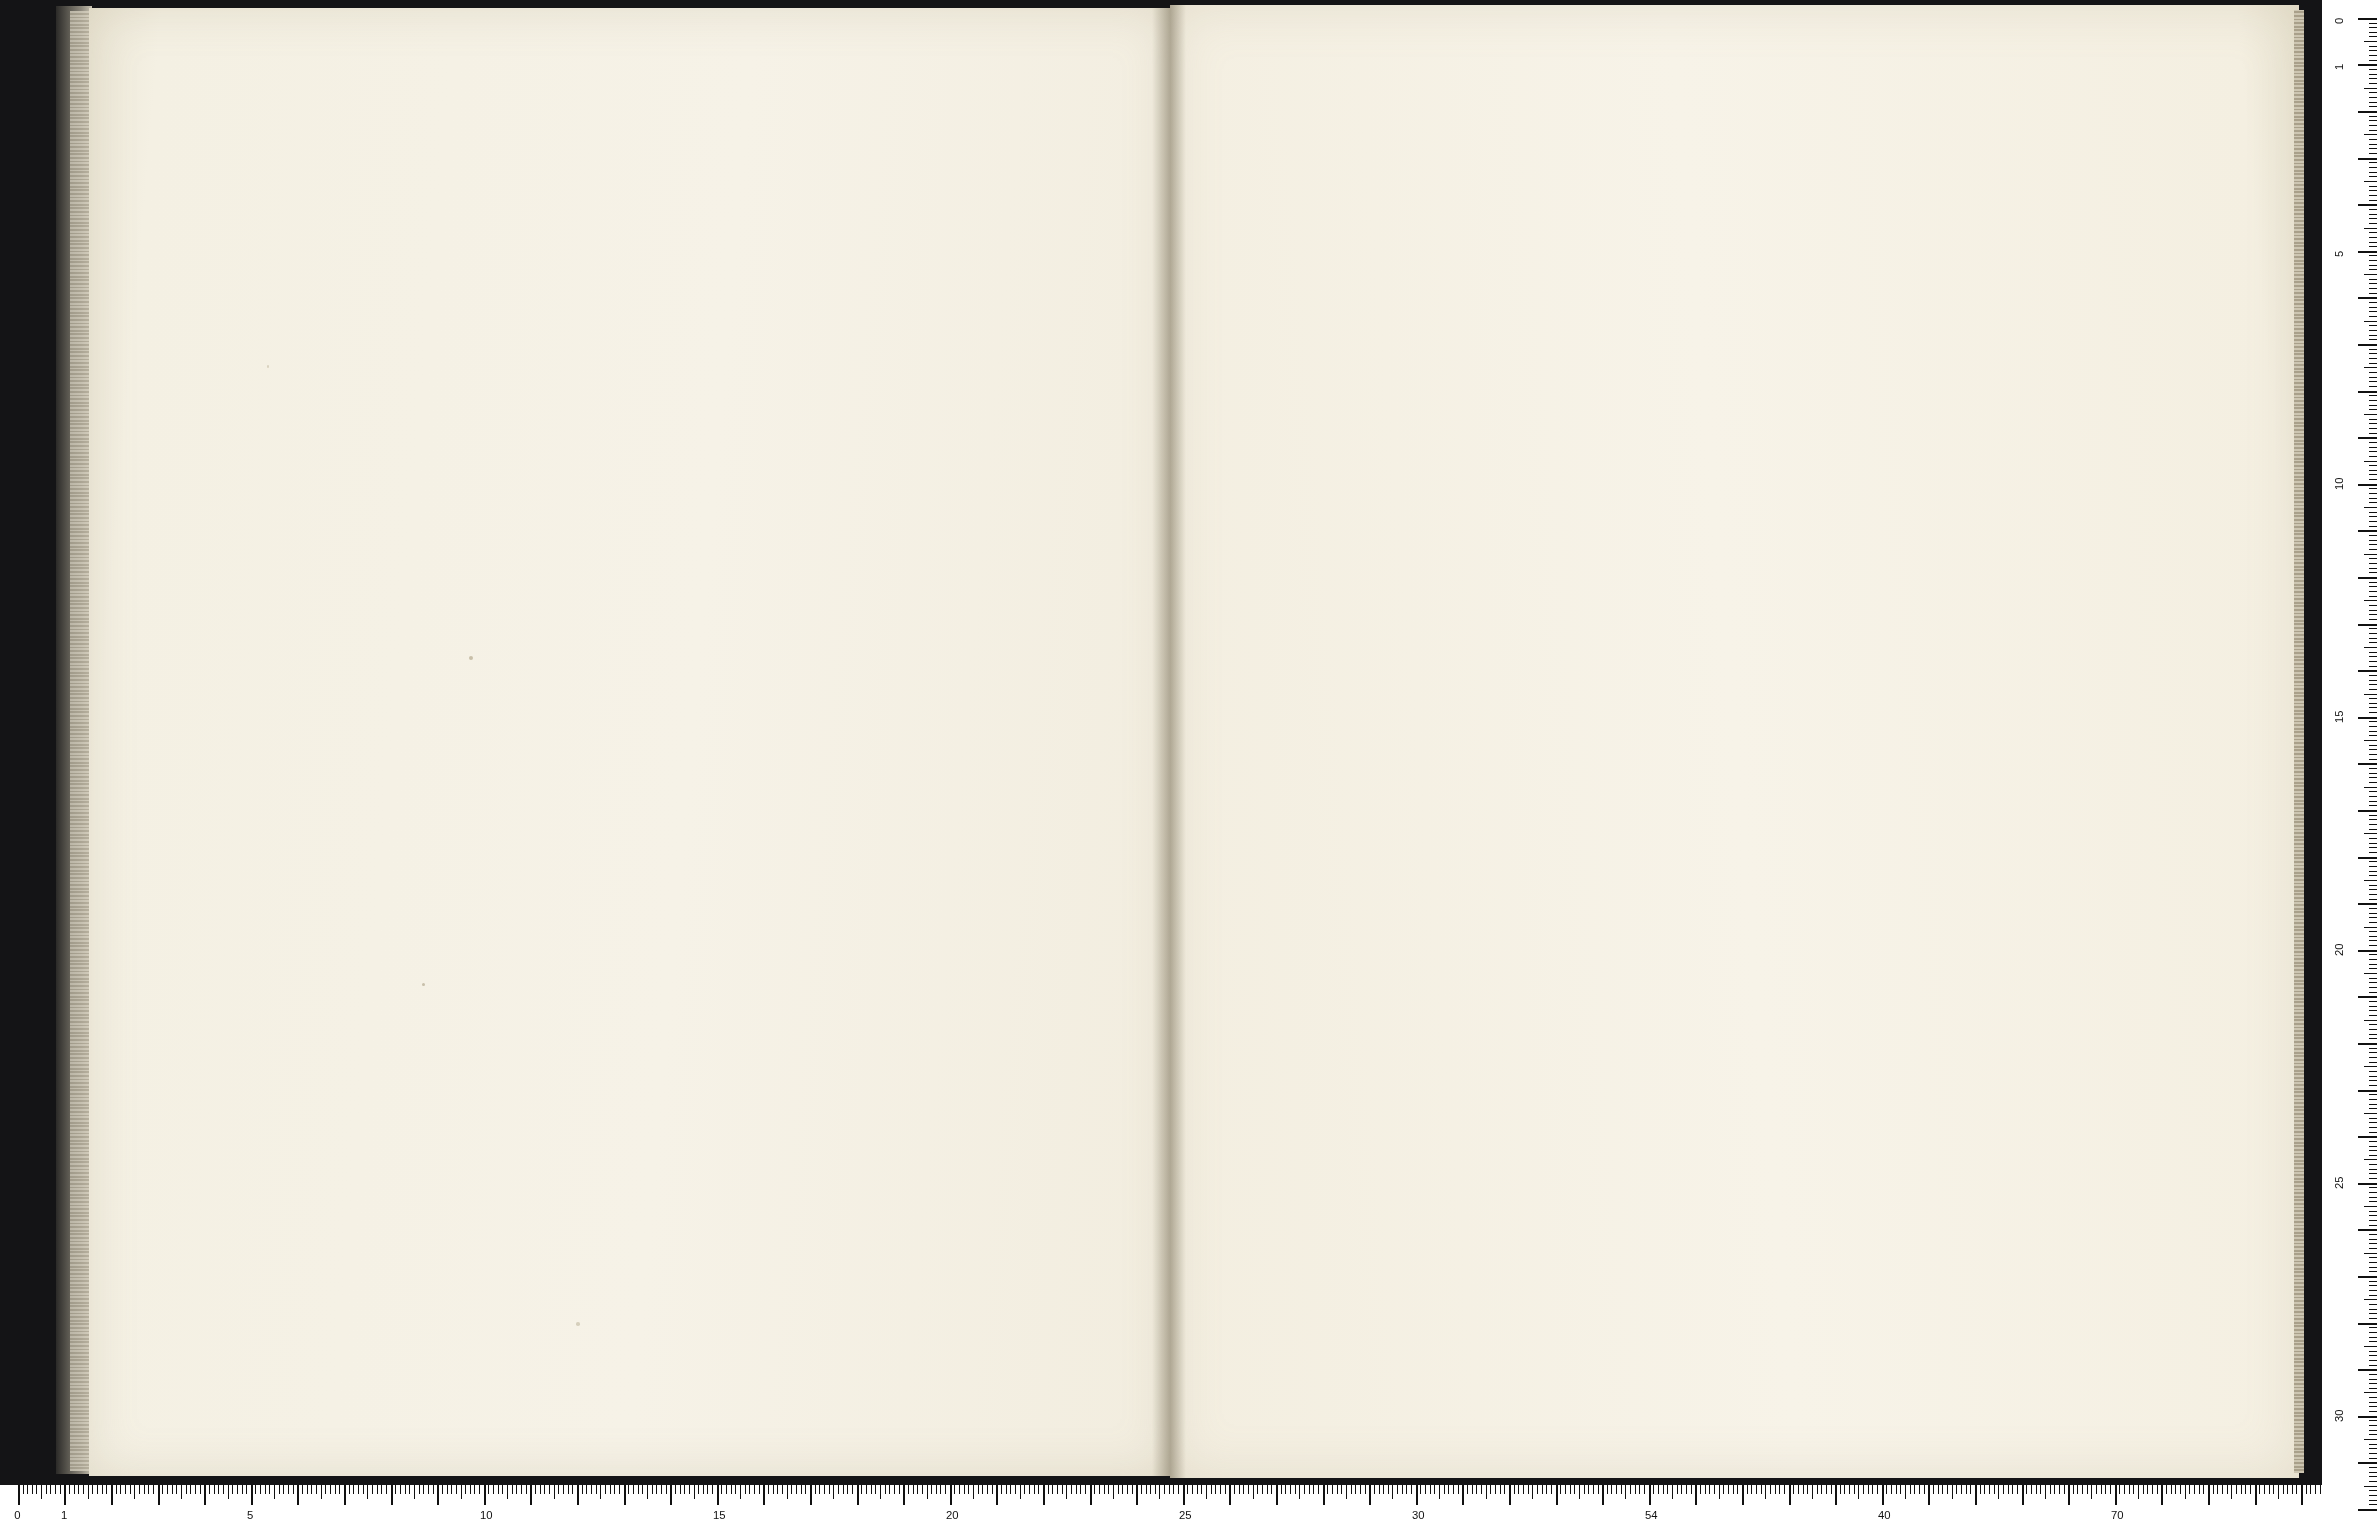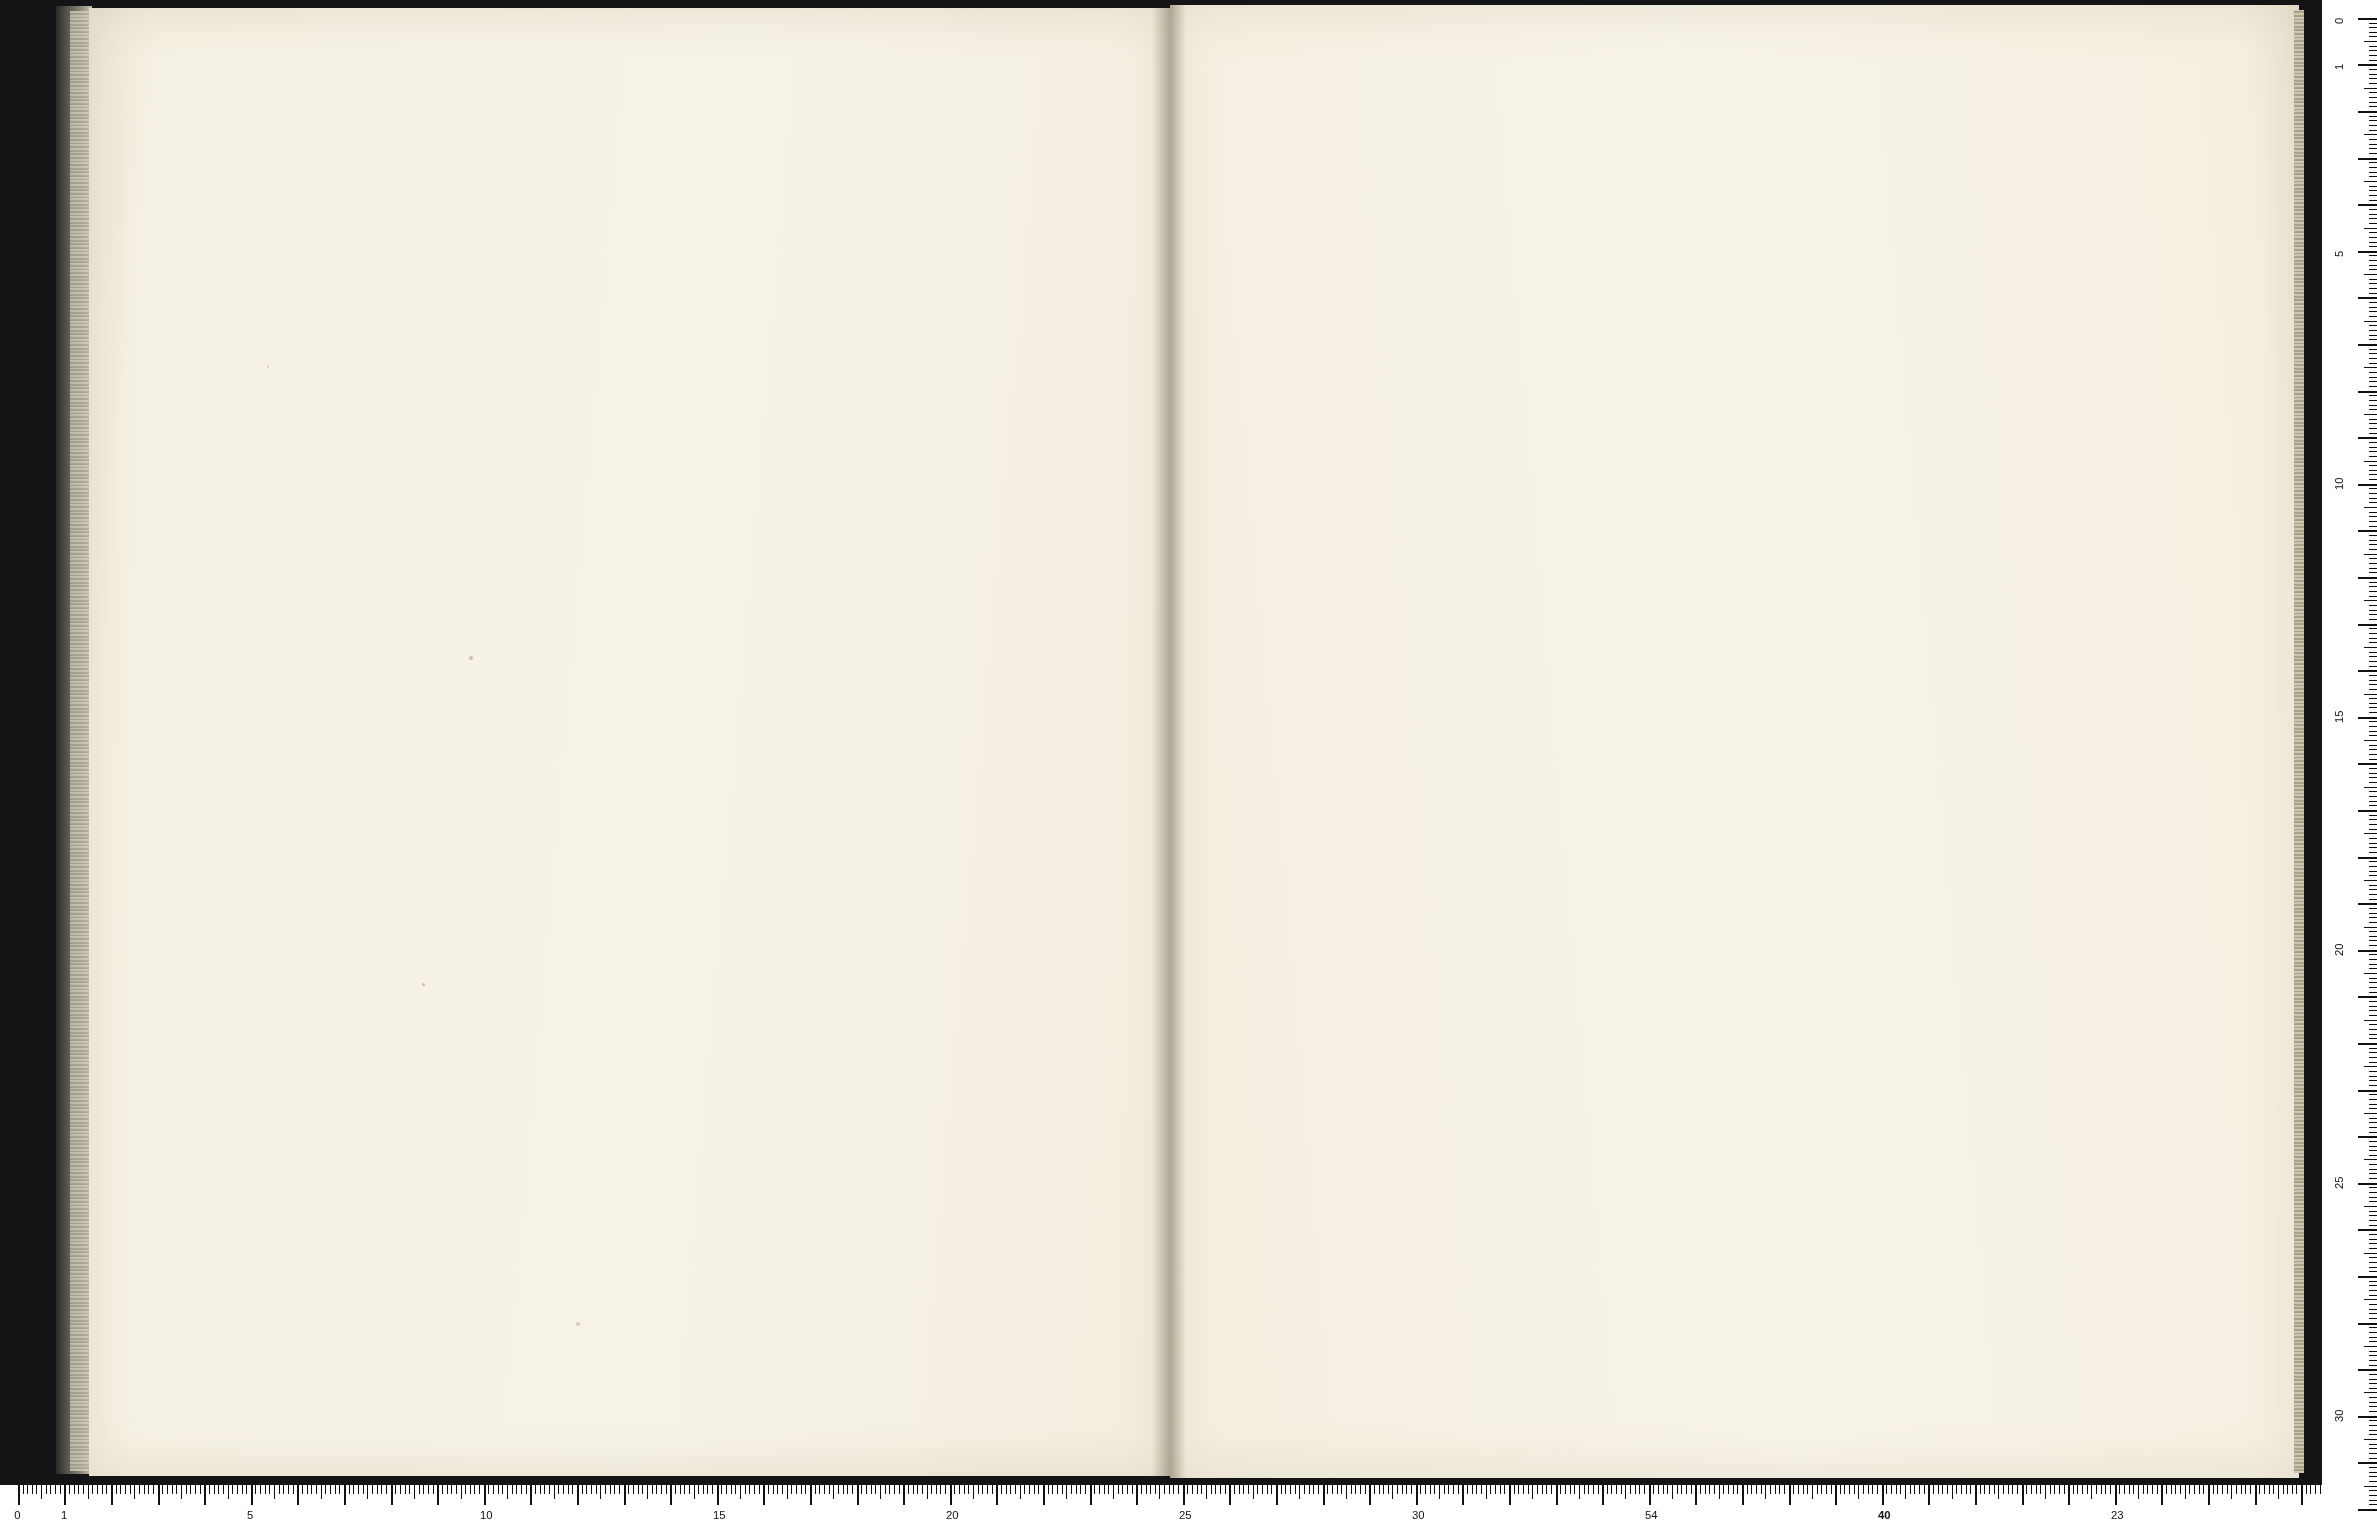--- a/index.html
+++ b/index.html
@@ -472,21 +472,21 @@
         <div class="tick" style="left: 1840px; width: 1.2px; top: 0px; height: 9px;"></div>
         <div class="tick" style="left: 1844px; width: 1.2px; top: 0px; height: 9px;"></div>
         <div class="tick" style="left: 1849px; width: 1.2px; top: 0px; height: 9px;"></div>
         <div class="tick" style="left: 1854px; width: 1.2px; top: 0px; height: 9px;"></div>
         <div class="tick" style="left: 1858px; width: 1.2px; top: 0px; height: 14.3px;"></div>
         <div class="tick" style="left: 1863px; width: 1.2px; top: 0px; height: 9px;"></div>
         <div class="tick" style="left: 1868px; width: 1.2px; top: 0px; height: 9px;"></div>
         <div class="tick" style="left: 1872px; width: 1.2px; top: 0px; height: 9px;"></div>
         <div class="tick" style="left: 1877px; width: 1.2px; top: 0px; height: 9px;"></div>
         <div class="tick" style="left: 1882px; width: 1.8px; top: 0px; height: 20px;"></div>
-        <div class="rlabel" style="left: 1878px; top: 24px; font-weight: bold;">40</div>
+        <div class="rlabel" style="left: 1878px; top: 24px;">40</div>
         <div class="tick" style="left: 1886px; width: 1.2px; top: 0px; height: 9px;"></div>
         <div class="tick" style="left: 1891px; width: 1.2px; top: 0px; height: 9px;"></div>
         <div class="tick" style="left: 1896px; width: 1.2px; top: 0px; height: 9px;"></div>
         <div class="tick" style="left: 1900px; width: 1.2px; top: 0px; height: 9px;"></div>
         <div class="tick" style="left: 1905px; width: 1.2px; top: 0px; height: 14.3px;"></div>
         <div class="tick" style="left: 1910px; width: 1.2px; top: 0px; height: 9px;"></div>
         <div class="tick" style="left: 1914px; width: 1.2px; top: 0px; height: 9px;"></div>
         <div class="tick" style="left: 1919px; width: 1.2px; top: 0px; height: 9px;"></div>
         <div class="tick" style="left: 1924px; width: 1.2px; top: 0px; height: 9px;"></div>
         <div class="tick" style="left: 1928px; width: 1.8px; top: 0px; height: 20px;"></div>
@@ -523,21 +523,21 @@
         <div class="tick" style="left: 2073px; width: 1.2px; top: 0px; height: 9px;"></div>
         <div class="tick" style="left: 2077px; width: 1.2px; top: 0px; height: 9px;"></div>
         <div class="tick" style="left: 2082px; width: 1.2px; top: 0px; height: 9px;"></div>
         <div class="tick" style="left: 2087px; width: 1.2px; top: 0px; height: 9px;"></div>
         <div class="tick" style="left: 2091px; width: 1.2px; top: 0px; height: 14.3px;"></div>
         <div class="tick" style="left: 2096px; width: 1.2px; top: 0px; height: 9px;"></div>
         <div class="tick" style="left: 2101px; width: 1.2px; top: 0px; height: 9px;"></div>
         <div class="tick" style="left: 2105px; width: 1.2px; top: 0px; height: 9px;"></div>
         <div class="tick" style="left: 2110px; width: 1.2px; top: 0px; height: 9px;"></div>
         <div class="tick" style="left: 2115px; width: 1.8px; top: 0px; height: 20px;"></div>
-        <div class="rlabel" style="left: 2111px; top: 24px;">23</div>
+        <div class="rlabel" style="left: 2111px; top: 24px;">70</div>
         <div class="tick" style="left: 2119px; width: 1.2px; top: 0px; height: 9px;"></div>
         <div class="tick" style="left: 2124px; width: 1.2px; top: 0px; height: 9px;"></div>
         <div class="tick" style="left: 2129px; width: 1.2px; top: 0px; height: 9px;"></div>
         <div class="tick" style="left: 2133px; width: 1.2px; top: 0px; height: 9px;"></div>
         <div class="tick" style="left: 2138px; width: 1.2px; top: 0px; height: 14.3px;"></div>
         <div class="tick" style="left: 2143px; width: 1.2px; top: 0px; height: 9px;"></div>
         <div class="tick" style="left: 2147px; width: 1.2px; top: 0px; height: 9px;"></div>
         <div class="tick" style="left: 2152px; width: 1.2px; top: 0px; height: 9px;"></div>
         <div class="tick" style="left: 2157px; width: 1.2px; top: 0px; height: 9px;"></div>
         <div class="tick" style="left: 2161px; width: 1.8px; top: 0px; height: 20px;"></div>

